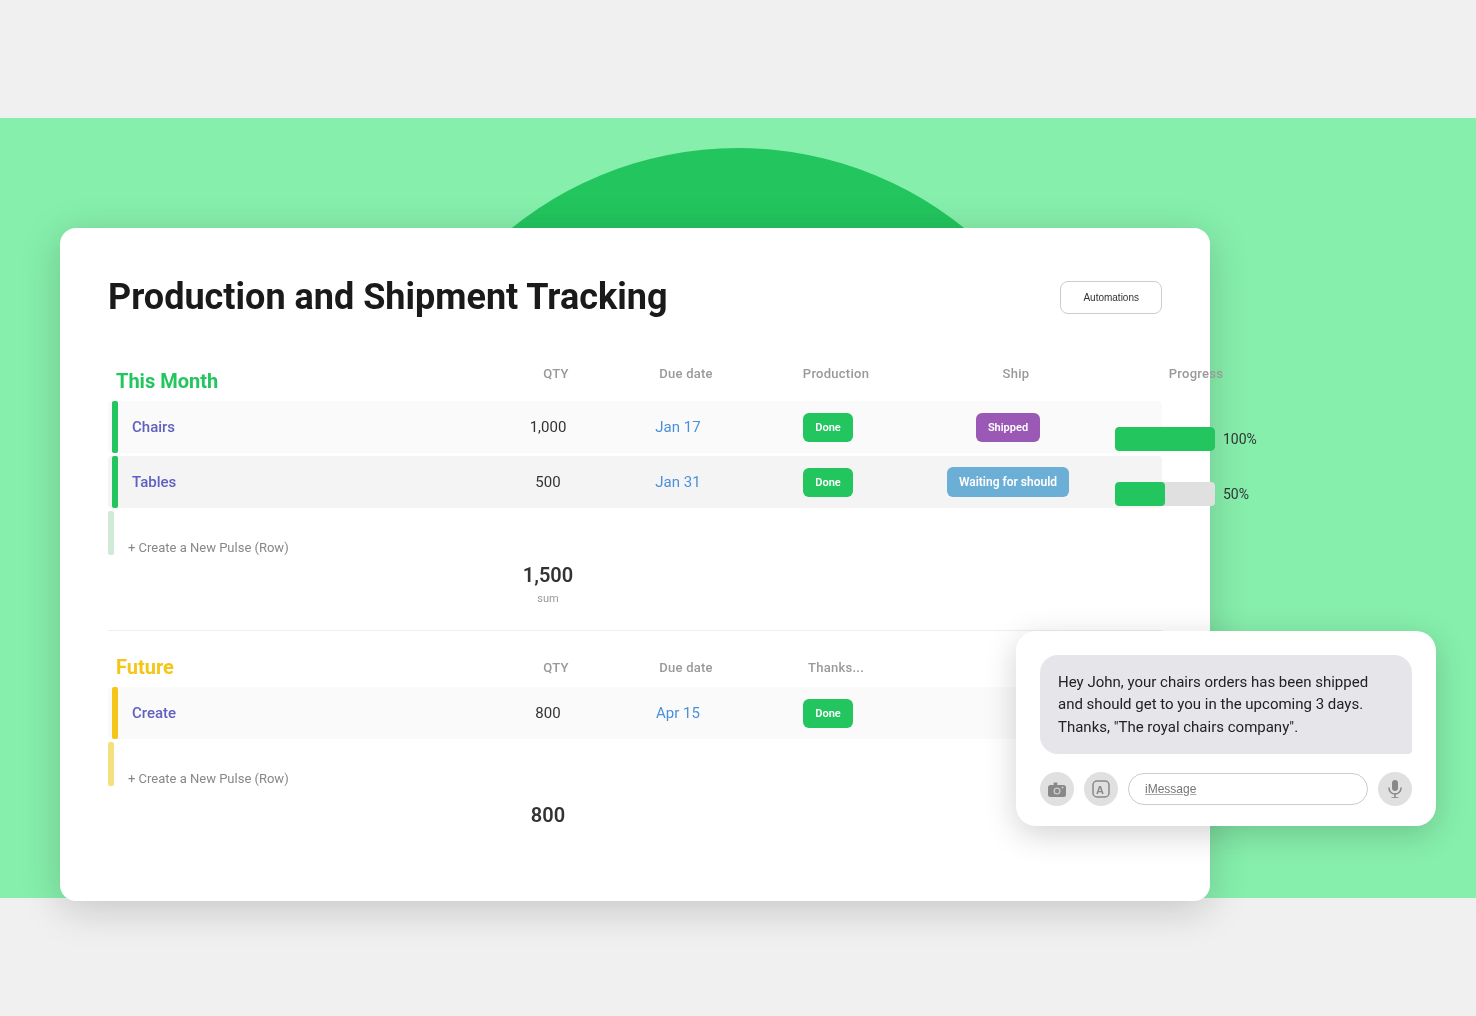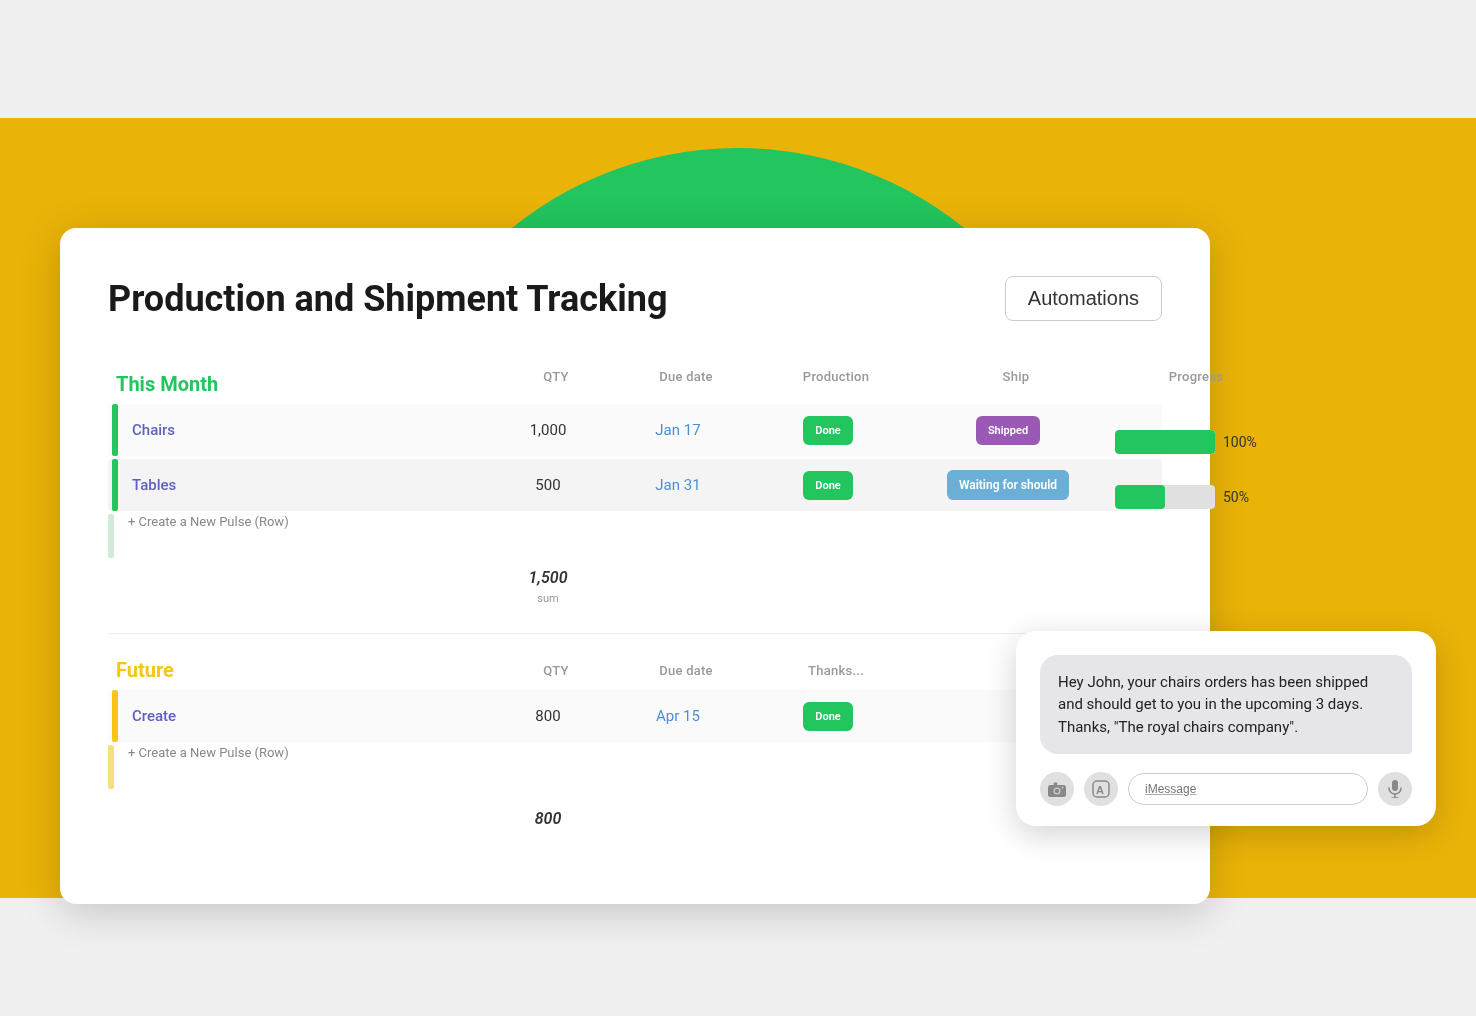--- a/index.html
+++ b/index.html
@@ -12,21 +12,21 @@
       display: flex;
       align-items: center;
       justify-content: center;
       font-family: -apple-system, BlinkMacSystemFont, 'Segoe UI', Roboto, sans-serif;
     }
 
     .scene {
       position: relative;
       width: 1476px;
       height: 780px;
-      background: #eab308;
+      background: #86efac;
       display: flex;
       align-items: center;
       justify-content: center;
     }
 
     
     .green-circle {
       position: absolute;
       width: 720px;
       height: 720px;
@@ -62,21 +62,21 @@
       font-size: 36px;
       font-weight: 700;
       color: #1a1a1a;
     }
 
     .automations-btn {
       border: 1.5px solid #ccc;
       background: #fff;
       border-radius: 8px;
       padding: 10px 22px;
-      font-size: 20px;
+      font-size: 10px;
       color: #333;
       cursor: pointer;
       font-weight: 500;
     }
 
     
     .section-header {
       display: grid;
       grid-template-columns: 380px 120px 140px 160px 200px 160px;
       align-items: center;
@@ -200,21 +200,21 @@
       display: grid;
       grid-template-columns: 380px 120px 140px 160px 200px 160px;
       align-items: center;
       min-height: 44px;
       background: #fff;
       margin-bottom: 3px;
     }
 
     .create-row-cell {
       display: flex;
-      align-items: flex-start;
+      align-items: flex-end;
       padding-left: 0;
     }
 
     .create-indicator {
       width: 6px;
       height: 44px;
       background: #d0ead8;
       margin-right: 14px;
       border-radius: 2px;
       flex-shrink: 0;
@@ -233,25 +233,24 @@
       min-height: 52px;
       background: #fff;
       margin-bottom: 20px;
     }
 
     .sum-cell {
       text-align: center;
     }
 
     .sum-value {
-      font-size: 16px;
+      font-size: 20px;
       font-weight: 600;
       color: #333;
       display: block;
-      font-style: italic;
     }
 
     .sum-label {
       font-size: 11px;
       color: #999;
     }
 
     
     .section-divider {
       height: 1px;

